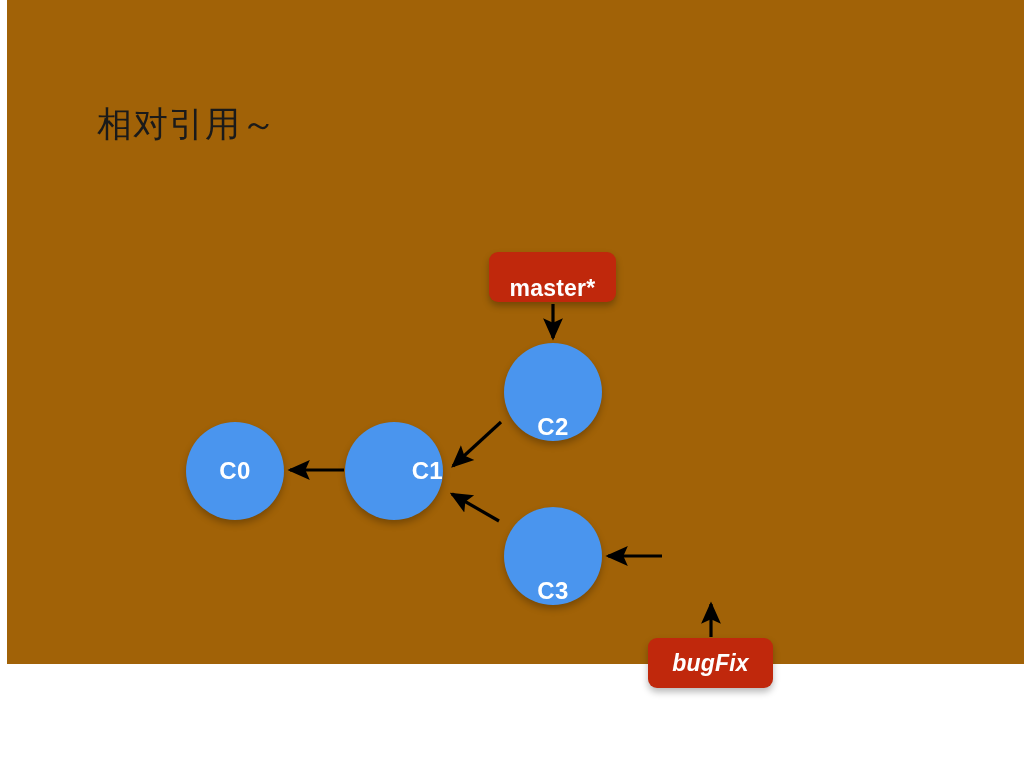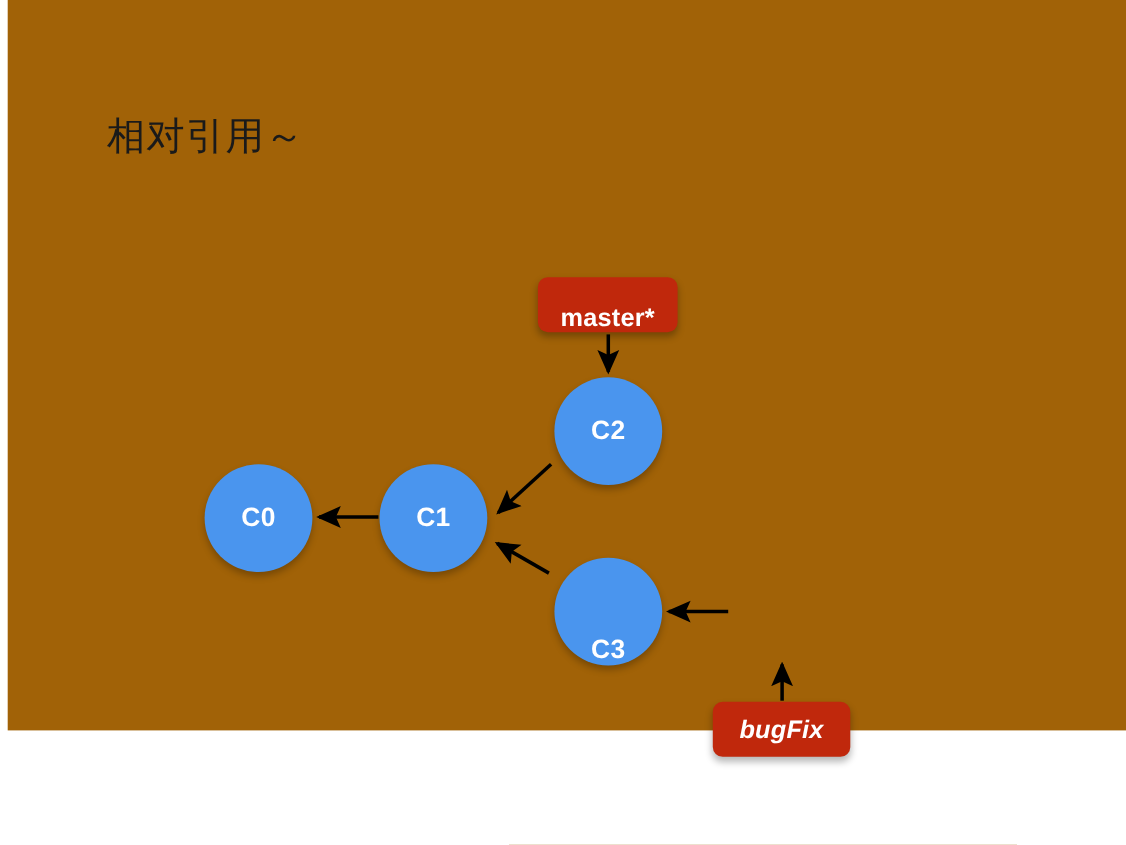--- a/index.html
+++ b/index.html
@@ -123,25 +123,25 @@
 
       <line x1="655" y1="556" x2="601" y2="556" stroke="#000000" stroke-width="3.2" marker-end="url(#arrowhead)"></line>
 
       <line x1="704" y1="637" x2="704" y2="604" stroke="#000000" stroke-width="3.2" marker-end="url(#arrowhead)"></line>
     </svg>
 
     <div class="commit-node" style="left:179px; top:422px;">
       <span class="commit-label">C0</span>
     </div>
 
-    <div class="commit-node" style="left:338px; top:422px;">
+    <div class="commit-node" style="left:338px; top:422px;justify-content:flex-end;">
       <span class="commit-label">C1</span>
     </div>
 
-    <div class="commit-node" style="left:497px; top:343px;">
+    <div class="commit-node" style="left:497px; top:343px;align-items:flex-end;">
       <span class="commit-label">C2</span>
     </div>
 
     <div class="commit-node" style="left:497px; top:507px;align-items:flex-end;">
       <span class="commit-label">C3</span>
     </div>
 
 
     <div class="branch-tag" style="left:482px; top:252px; width:127px;align-items:flex-end;">
       <span class="branch-tag-label">master*</span>

